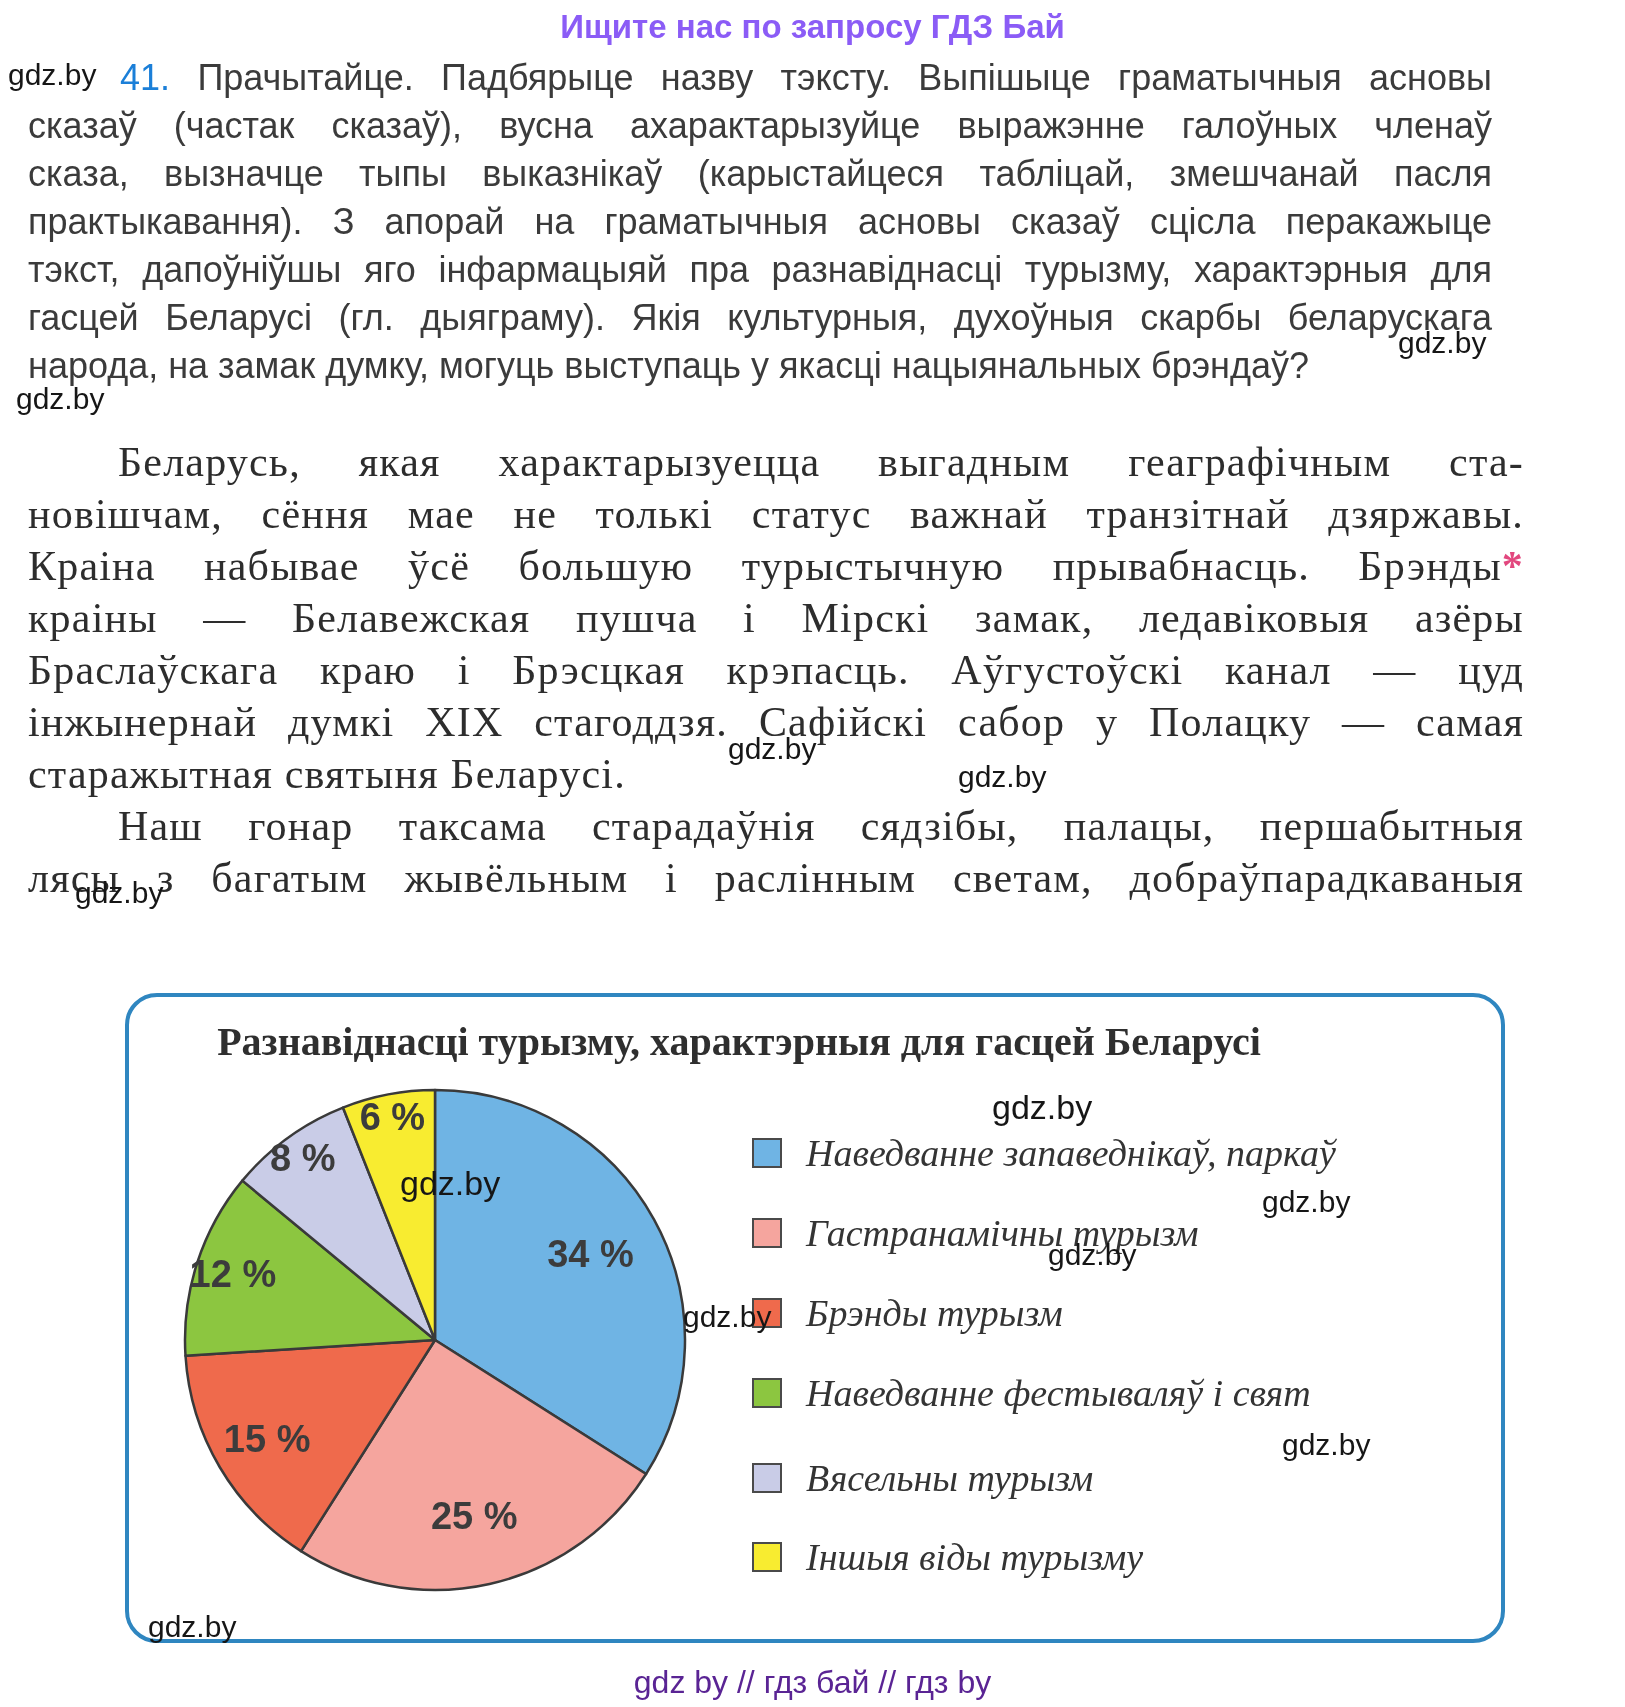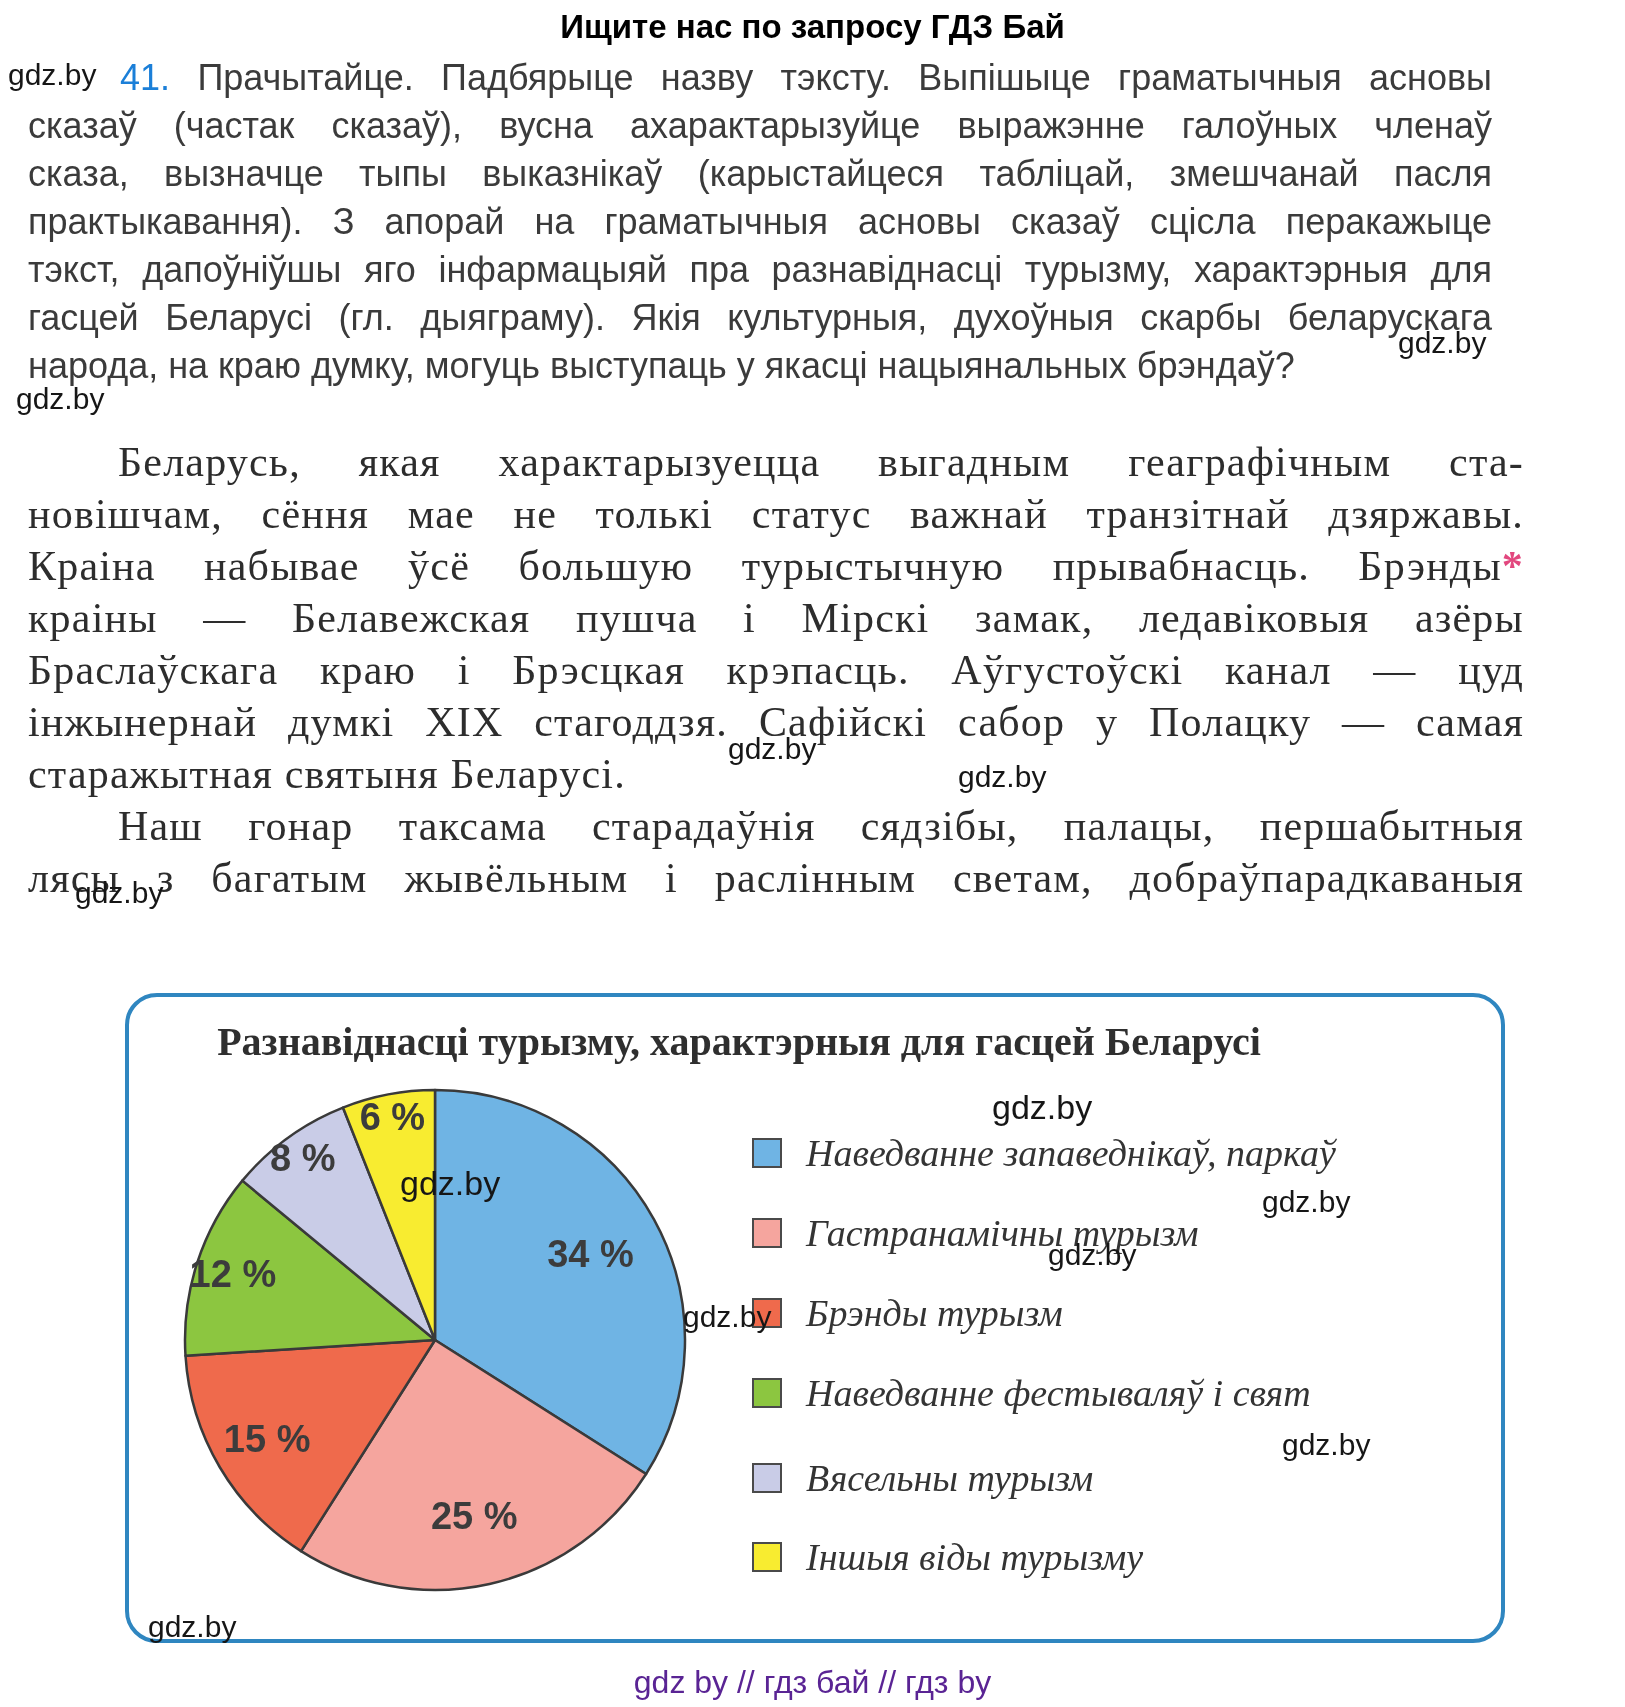--- a/index.html
+++ b/index.html
@@ -1,19 +1,19 @@
 <!DOCTYPE html>
 <html><head>
 <meta charset="utf-8">
 <style>
   html,body{margin:0;padding:0;background:#ffffff;}
   .page{position:relative;width:1625px;height:1707px;background:#ffffff;overflow:hidden;
         font-family:"Liberation Sans",sans-serif;}
   .promo{position:absolute;left:0;top:8px;width:100%;text-align:center;
-         font-size:33px;font-weight:bold;color:#000000;}
+         font-size:33px;font-weight:bold;color:#8b5cf6;}
   .wm{position:absolute;font-family:"Liberation Sans",sans-serif;font-size:30px;
       color:#161616;white-space:nowrap;z-index:30;}
   .wm.big{font-size:34px;}
   .instruction{position:absolute;left:28px;top:54px;width:1464px;color:#3b3b3b;
                font-size:36px;}
   .iline{height:48px;line-height:48px;text-align:justify;text-align-last:justify;
          white-space:nowrap;}
   .iline.last{text-align-last:left;}
   .iline.first{padding-left:92px;}
   .exnum{color:#1b7fd8;font-weight:normal;}
@@ -60,21 +60,21 @@
   <div class="instruction">
     <div class="iline first">
       <span class="exnum">41.</span>
       <span>Прачытайце. Падбярыце назву тэксту. Выпішыце граматычныя асновы</span>
     </div>
     <div class="iline">сказаў (частак сказаў), вусна ахарактарызуйце выражэнне галоўных членаў</div>
     <div class="iline">сказа, вызначце тыпы выказнікаў (карыстайцеся табліцай, змешчанай пасля</div>
     <div class="iline">практыкавання). З апорай на граматычныя асновы сказаў сцісла перакажыце</div>
     <div class="iline">тэкст, дапоўніўшы яго інфармацыяй пра разнавіднасці турызму, характэрныя для</div>
     <div class="iline">гасцей Беларусі (гл. дыяграму). Якія культурныя, духоўныя скарбы беларускага</div>
-    <div class="iline last">народа, на краю думку, могуць выступаць у якасці нацыянальных брэндаў?</div>
+    <div class="iline last">народа, на замак думку, могуць выступаць у якасці нацыянальных брэндаў?</div>
   </div>
 
   <div class="bodytext" style="top:436px;">
     <div class="bline indent">Беларусь, якая характарызуецца выгадным геаграфічным ста-</div>
     <div class="bline">новішчам, сёння мае не толькі статус важнай транзітнай дзяржавы.</div>
     <div class="bline">
       <span>Краіна набывае ўсё большую турыстычную прывабнасць. Брэнды</span><span class="fnstar">*</span>
     </div>
     <div class="bline">краіны — Белавежская пушча і Мірскі замак, ледавіковыя азёры</div>
     <div class="bline">Браслаўскага краю і Брэсцкая крэпасць. Аўгустоўскі канал — цуд</div>

